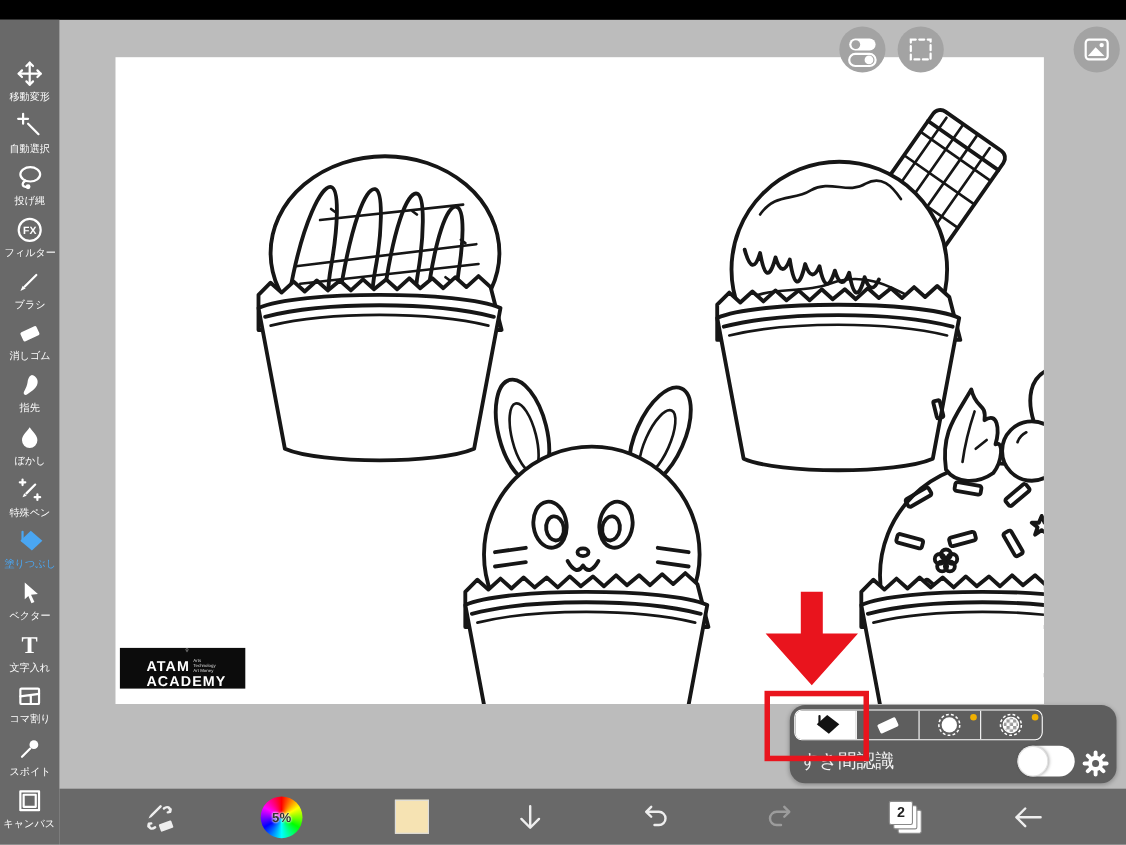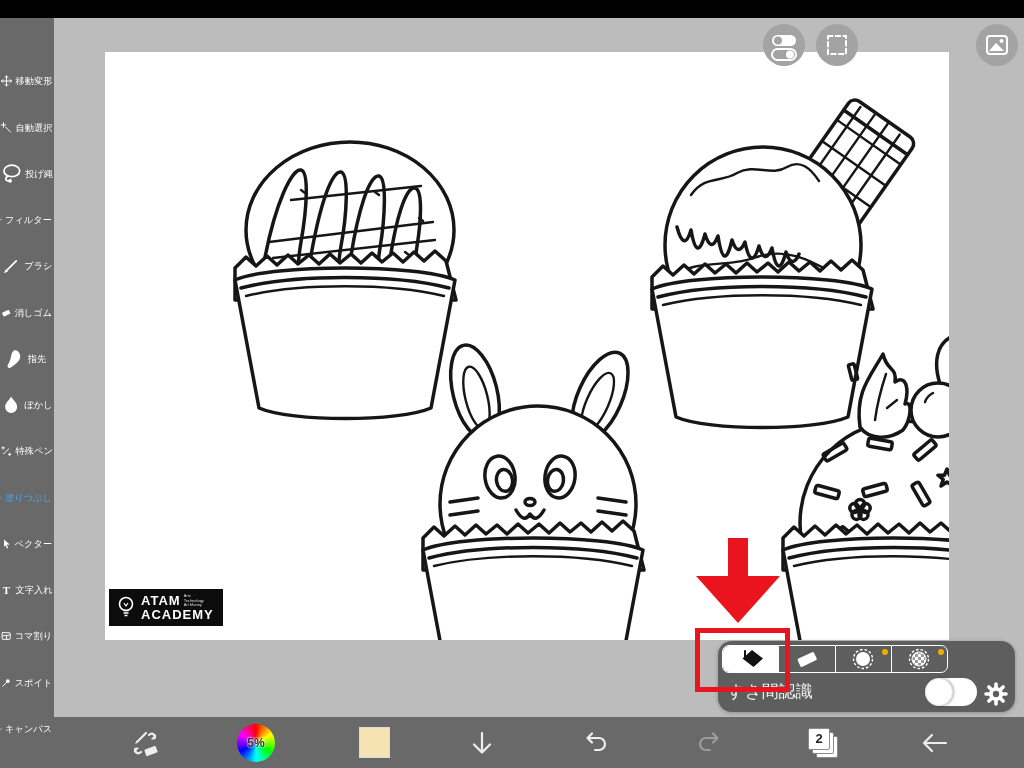--- a/index.html
+++ b/index.html
@@ -4,37 +4,37 @@
 <style>
   html,body{margin:0;padding:0;}
   body{width:1024px;height:768px;position:relative;overflow:hidden;
        background:#bcbcbc;font-family:"Liberation Sans","DejaVu Sans",sans-serif;
        -webkit-font-smoothing:antialiased;}
   .topbar{position:absolute;left:0;top:0;width:1024px;height:18px;background:#000;}
   
   .sidebar{position:absolute;left:0;top:18px;width:54px;height:750px;background:#696969;
            display:flex;flex-direction:column;justify-content:space-evenly;
            padding:30px 0 6px 0;box-sizing:border-box;}
-  .tool{display:flex;flex-direction:row;align-items:center;gap:1px;cursor:default;}
+  .tool{display:flex;flex-direction:column;align-items:center;gap:1px;cursor:default;}
   .tool .lbl{font-size:10px;color:#fff;white-space:nowrap;transform:scale(.92);}
   .tool.selected .lbl{color:#4aa6f2;}
   .ticon{width:26px;height:26px;display:block;}
   .ticon *{stroke:#fff;stroke-width:2;fill:none;stroke-linecap:round;stroke-linejoin:round;}
   .ticon .fw{fill:#fff;stroke:none;}
   .tool.selected .ticon *{stroke:#4aa6f2;}
   .tool.selected .ticon .fb{fill:#4aa6f2;stroke:none;}
   .ticon text{stroke:none;fill:#fff;}
   
   .canvas{position:absolute;left:105px;top:52px;width:844px;height:588px;background:#fff;}
   .art{position:absolute;left:0;top:0;}
   .art .ln{stroke:#161616;stroke-width:3.5;fill:none;stroke-linecap:round;stroke-linejoin:round;}
   .art .lnw{stroke:#161616;stroke-width:3.5;fill:#fff;stroke-linecap:round;stroke-linejoin:round;}
   .art .thin{stroke:#161616;stroke-width:2.4;fill:none;stroke-linecap:round;}
   .logo{position:absolute;left:4px;top:537px;width:114px;height:37px;background:#0c0c0c;
-        display:flex;align-items:center;gap:5px;padding-left:7px;box-sizing:border-box;}
+        display:flex;align-items:center;gap:5px;padding-left:7px;box-sizing:border-box;flex-direction:column;}
   .logo .txt{color:#fff;line-height:1;}
   .logo .r1{display:flex;align-items:flex-start;gap:3px;}
   .logo .big{font-size:13px;font-weight:bold;letter-spacing:1px;}
   .logo .tag{font-size:4px;line-height:1.2;max-width:26px;color:#ddd;}
   
   .cbtn{position:absolute;width:42px;height:42px;border-radius:50%;background:#a3a3a3;}
   .cbtn svg{width:42px;height:42px;display:block;}
   .cbtn svg *{stroke:#fff;stroke-width:2;fill:none;stroke-linecap:round;}
   .cbtn svg .fw{fill:#fff;stroke:none;}
   .cbtn svg .fg{fill:#a3a3a3;stroke:none;}

